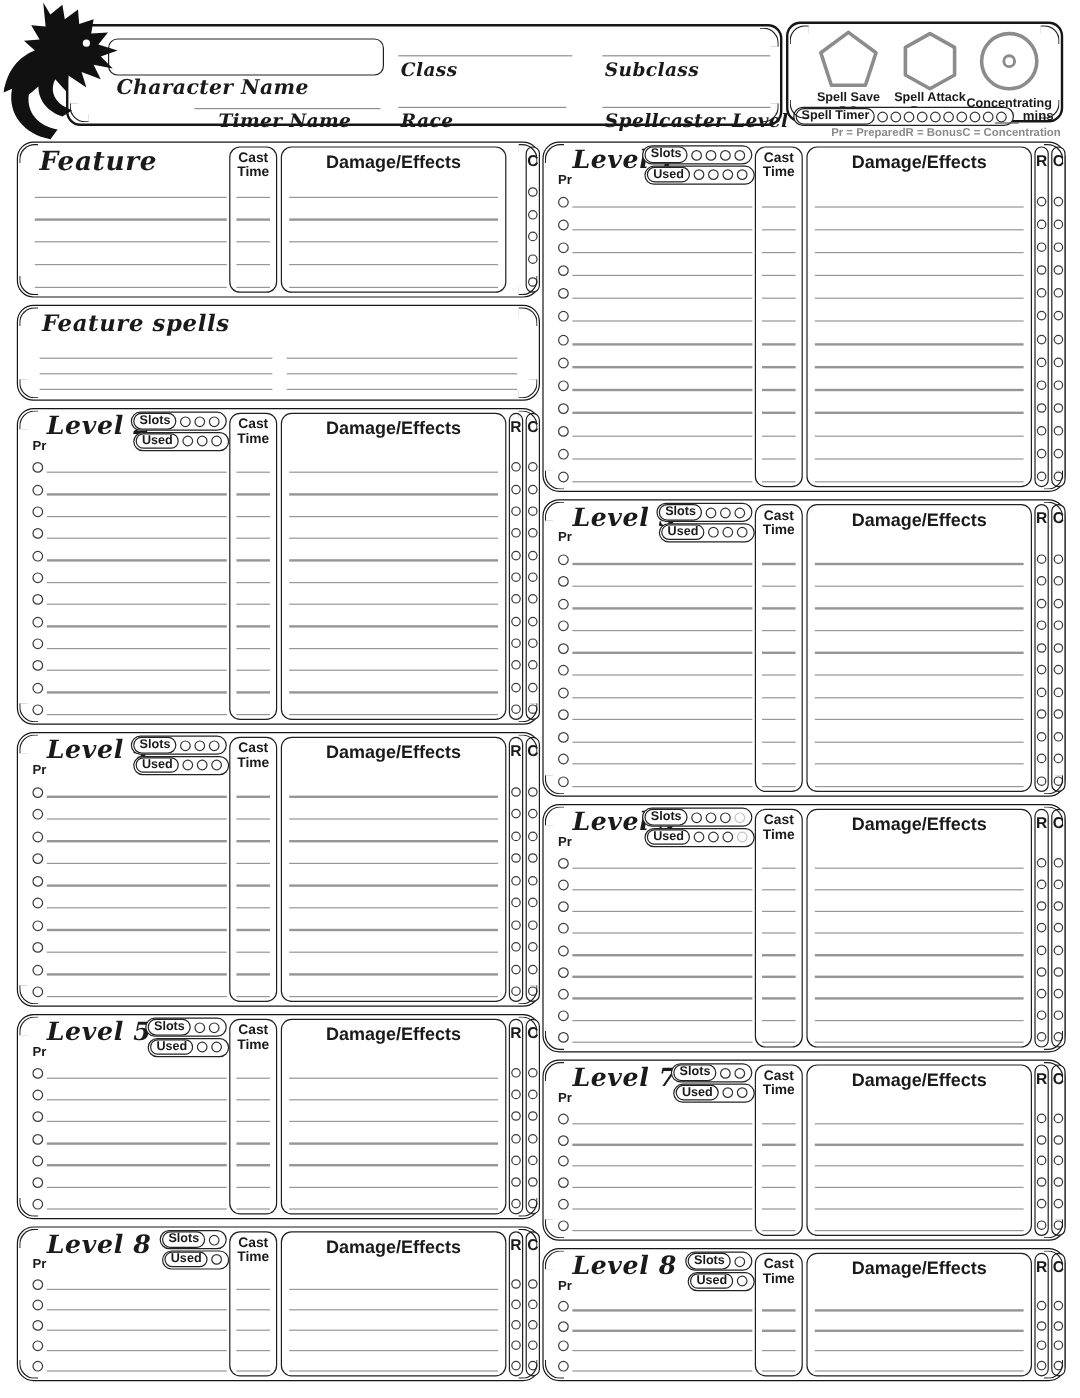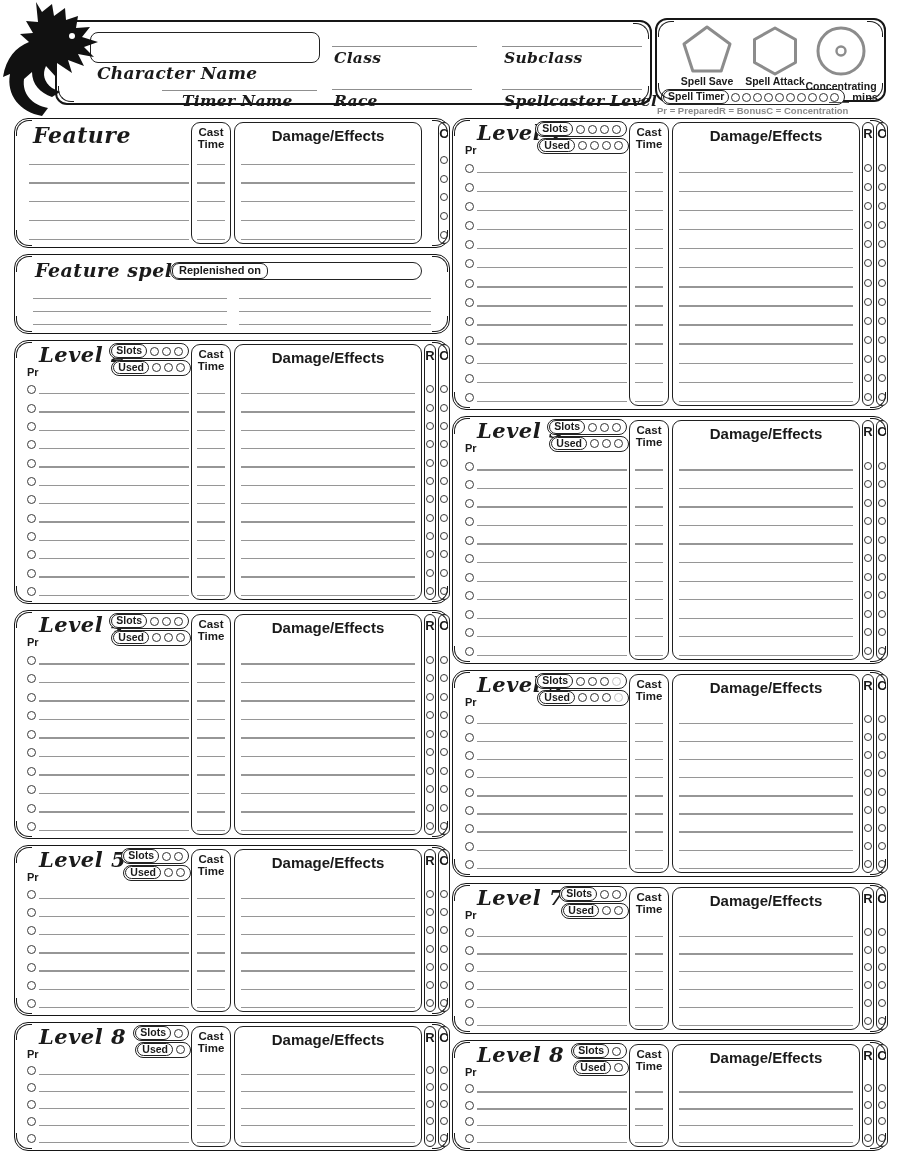--- a/index.html
+++ b/index.html
@@ -56,21 +56,21 @@
   .hlabel{position:absolute;font-size:15.5px;letter-spacing:.3px;white-space:nowrap;}
 
   
   .shape{position:absolute;}
   .statlabel{position:absolute;top:56px;text-align:center;font-size:10.5px;font-weight:700;line-height:1.12;}
   .timer-cap{position:absolute;left:4px;top:69px;display:flex;align-items:center;gap:2px;height:16px;
              padding:1px 5px 1px 1px;border:1.4px solid #222;border-radius:9px;background:#fff;box-sizing:border-box;}
   .tpip{width:9px;height:9px;border:1.3px solid #333;border-radius:50%;background:#fff;box-sizing:border-box;flex:none;}
   .mins{position:absolute;right:6px;top:71px;font-size:11px;font-weight:700;display:flex;align-items:flex-end;gap:3px;}
   .mins-line{display:inline-block;width:20px;height:10px;border-bottom:1.4px solid #555;}
-  .legend{position:absolute;left:655px;top:105px;width:231px;display:flex;justify-content:flex-start;
+  .legend{position:absolute;left:655px;top:105px;width:231px;display:flex;justify-content:flex-end;
           padding:0 2px;box-sizing:border-box;font-size:9.5px;font-weight:600;color:#8a8a8a;white-space:nowrap;}
 
   
   .rep-cap{position:absolute;left:155px;top:7px;width:252px;height:18px;border:1.4px solid #222;
            border-radius:9px;background:#fff;box-sizing:border-box;display:flex;align-items:center;}
   .rep-pill{border:1.4px solid #222;border-radius:7px;font-size:11px;font-weight:700;padding:0 6px;
             line-height:13.5px;margin-left:1px;background:#fff;white-space:nowrap;}
 </style>
 </head>
 <body>
@@ -200,23 +200,20 @@
           </div>
         </div>
     <span class="corner c-tl"></span>
         <span class="corner c-tr"></span>
         <span class="corner c-bl"></span>
         <span class="corner c-br"></span>
       </div>
 
     <div class="block" id="feature-block" style="height:80px;">
       <div class="lvl-title fancy" style="left:20px;top:4px;font-size:19px;">Feature spells</div>
-      <div class="rep-cap">
-        <span class="rep-pill">Replenished on</span>
-      </div>
       <div class="rows" id="feature-rows" style="top:33px;bottom:6px;">
           <div class="row">
             <span class="nline" style="left: 18px; width: 194px;"></span>
             <span class="nline" style="left: 224px; width: 192px;"></span>
           </div>
           <div class="row">
             <span class="nline" style="left: 18px; width: 194px;"></span>
             <span class="nline" style="left: 224px; width: 192px;"></span>
           </div>
           <div class="row">

